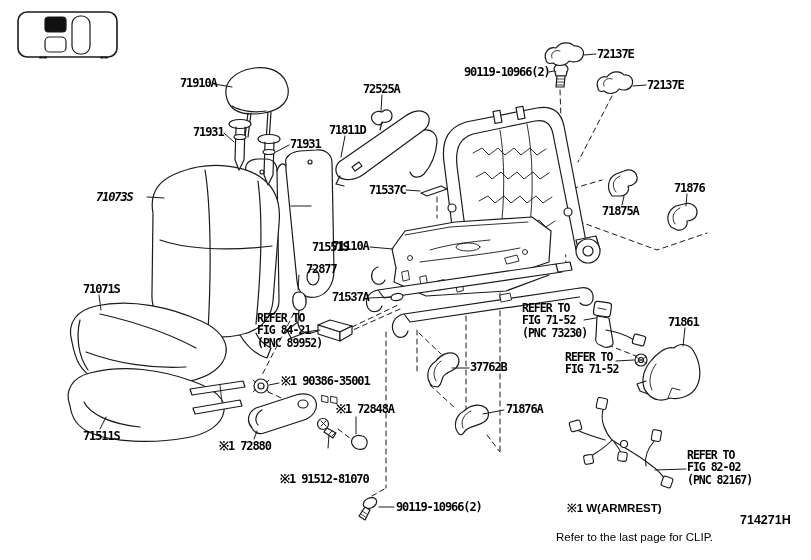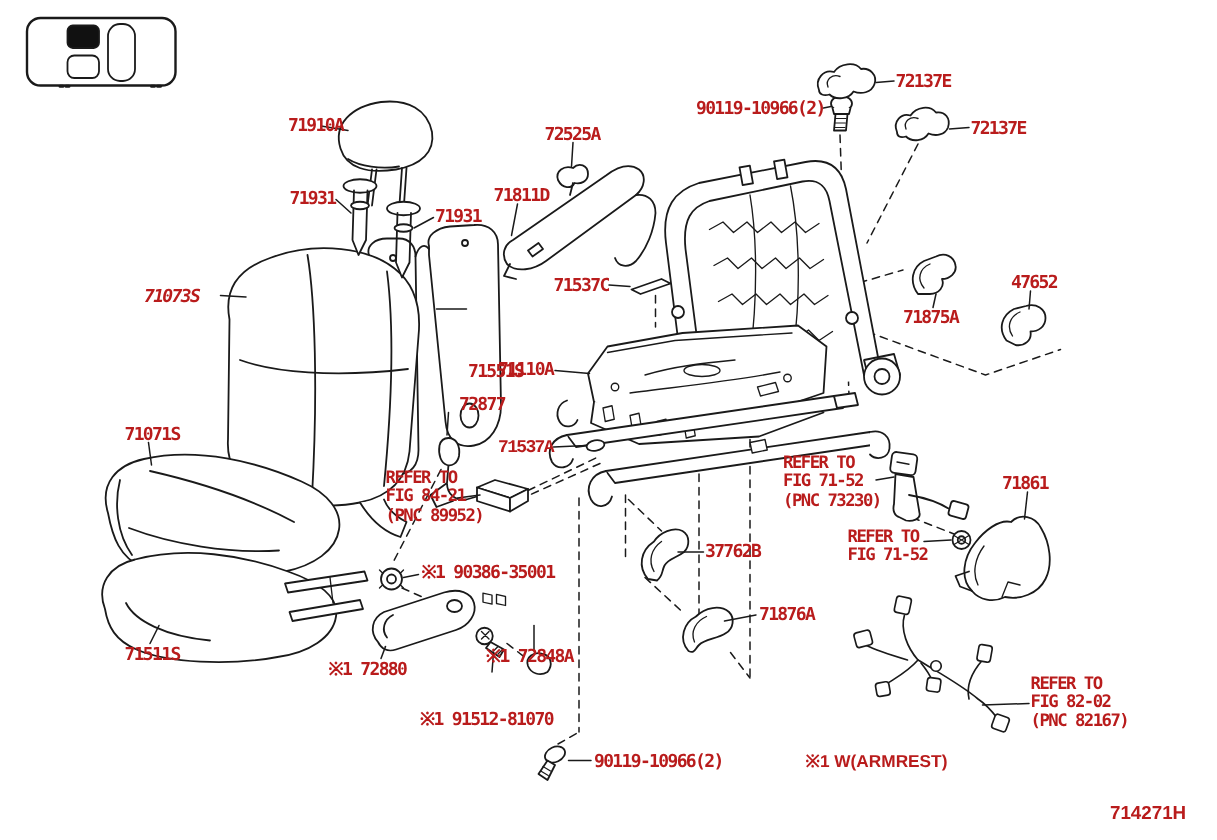--- a/index.html
+++ b/index.html
@@ -1,25 +1,25 @@
 <!DOCTYPE html>
 <html><head>
 <meta charset="utf-8">
 <style>
   html,body{margin:0;padding:0;}
   body{width:811px;height:560px;position:relative;background:#fff;overflow:hidden;
        font-family:"DejaVu Sans Mono", monospace;}
   #stage{position:absolute;left:0;top:0;width:811px;height:560px;}
   svg{position:absolute;left:0;top:0;}
-  .lbl{position:absolute;color:#b91c1c;font-family:"DejaVu Sans Mono", monospace;
+  .lbl{position:absolute;color:#000000;font-family:"DejaVu Sans Mono", monospace;
        font-weight:700;font-size:12px;letter-spacing:-1.1px;line-height:1.08;
        white-space:pre-line;}
   .lbl.note{font-size:11.5px;letter-spacing:-1px;}
   .lbl.sans{font-family:"Liberation Sans", sans-serif;font-weight:700;
-       font-size:11.5px;letter-spacing:0;}
+       font-size:11.5px;letter-spacing:0;margin-left:30px;}
   .lbl.sans-reg{font-family:"Liberation Sans", sans-serif;font-weight:400;
        font-size:11.5px;letter-spacing:0;}
   .lbl.code{font-family:"Liberation Sans", sans-serif;font-weight:700;
        font-size:12.5px;letter-spacing:0;}
 </style>
 </head>
 <body>
 
 <div id="stage">
 
@@ -289,54 +289,55 @@
       <path d="M394,507 L379,507"></path>
       <path d="M305,332 L320,330"></path>
       <path d="M584,320 L596,318"></path>
       <path d="M616,361 L634,360"></path>
       <path d="M686,469 L655,470"></path>
     </g>
   </g>
 </svg>
 
 <div style="position:absolute;left:0;top:0;width:811px;height:560px;">
-      <div class="lbl" style="left: 192px; top: 77px;">71910A</div>
+      <div class="lbl" style="left: 180px; top: 77px;">71910A</div>
       <div class="lbl" style="left: 193px; top: 126px;">71931</div>
       <div class="lbl" style="left: 290px; top: 138px;">71931</div>
       <div class="lbl" style="left: 363px; top: 83px;">72525A</div>
       <div class="lbl" style="left: 329px; top: 124px; text-align: center;">71811D</div>
       <div class="lbl" style="left: 96px; top: 191px; font-style: italic;">71073S</div>
       <div class="lbl" style="left: 312px; top: 200px; margin-top: 41px;">71551S</div>
       <div class="lbl" style="left: 369px; top: 184px;">71537C</div>
       <div class="lbl" style="left: 332px; top: 240px;">71110A</div>
       <div class="lbl" style="left: 286px; top: 263px; margin-left: 20px;">72877</div>
       <div class="lbl" style="left: 332px; top: 292px; font-family: Liberation Mono, monospace;">71537A</div>
       <div class="lbl" style="left: 83px; top: 283px;">71071S</div>
       <div class="lbl" style="left: 83px; top: 430px;">71511S</div>
       <div class="lbl" style="left: 464px; top: 66px;">90119-10966(2)</div>
       <div class="lbl" style="left: 597px; top: 48px;">72137E</div>
       <div class="lbl" style="left: 647px; top: 79px;">72137E</div>
       <div class="lbl" style="left: 602px; top: 205px;">71875A</div>
-      <div class="lbl" style="left: 674px; top: 182px;">47652</div>
+      <div class="lbl" style="left: 674px; top: 182px;">71876</div>
       <div class="lbl" style="left: 668px; top: 316px;">71861</div>
       <div class="lbl" style="left: 470px; top: 361px;">37762B</div>
       <div class="lbl" style="left: 506px; top: 403px;">71876A</div>
       <div class="lbl" style="left: 281px; top: 375px;">※1 90386-35001</div>
-      <div class="lbl" style="left: 324px; top: 403px; margin-top: 28px;">※1 72848A</div>
+      <div class="lbl" style="left: 336px; top: 403px;">※1 72848A</div>
       <div class="lbl" style="left: 219px; top: 440px;">※1 72880</div>
       <div class="lbl" style="left: 280px; top: 449px; margin-top: 24px;">※1 91512-81070</div>
       <div class="lbl" style="left: 396px; top: 501px;">90119-10966(2)</div>
       <div class="lbl note" style="left: 257px; top: 312px;">REFER TO
 FIG 84-21
 (PNC 89952)</div>
       <div class="lbl note" style="left: 522px; top: 302px;">REFER TO
 FIG 71-52
 (PNC 73230)</div>
       <div class="lbl note" style="left: 565px; top: 351px;">REFER TO
 FIG 71-52</div>
       <div class="lbl note" style="left: 687px; top: 449px;">REFER TO
 FIG 82-02
 (PNC 82167)</div>
       <div class="lbl sans" style="left: 537px; top: 502px;">※1 W(ARMREST)</div>
-      <div class="lbl code" style="left: 740px; top: 536px;">714271H</div>
+      <div class="lbl sans-reg" style="left: 556px; top: 531px;">Refer to the last page for CLIP.</div>
+      <div class="lbl code" style="left: 740px; top: 514px;">714271H</div>
     </div>
 
 </div>
 
 </body></html>

